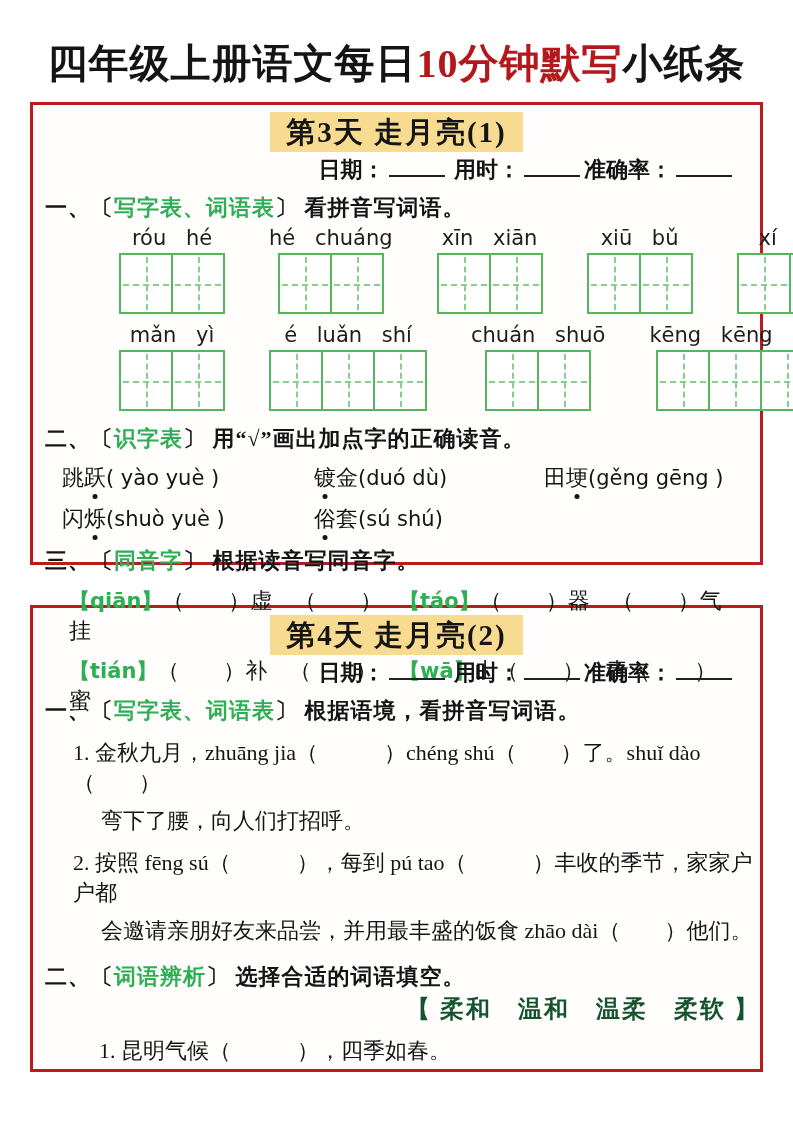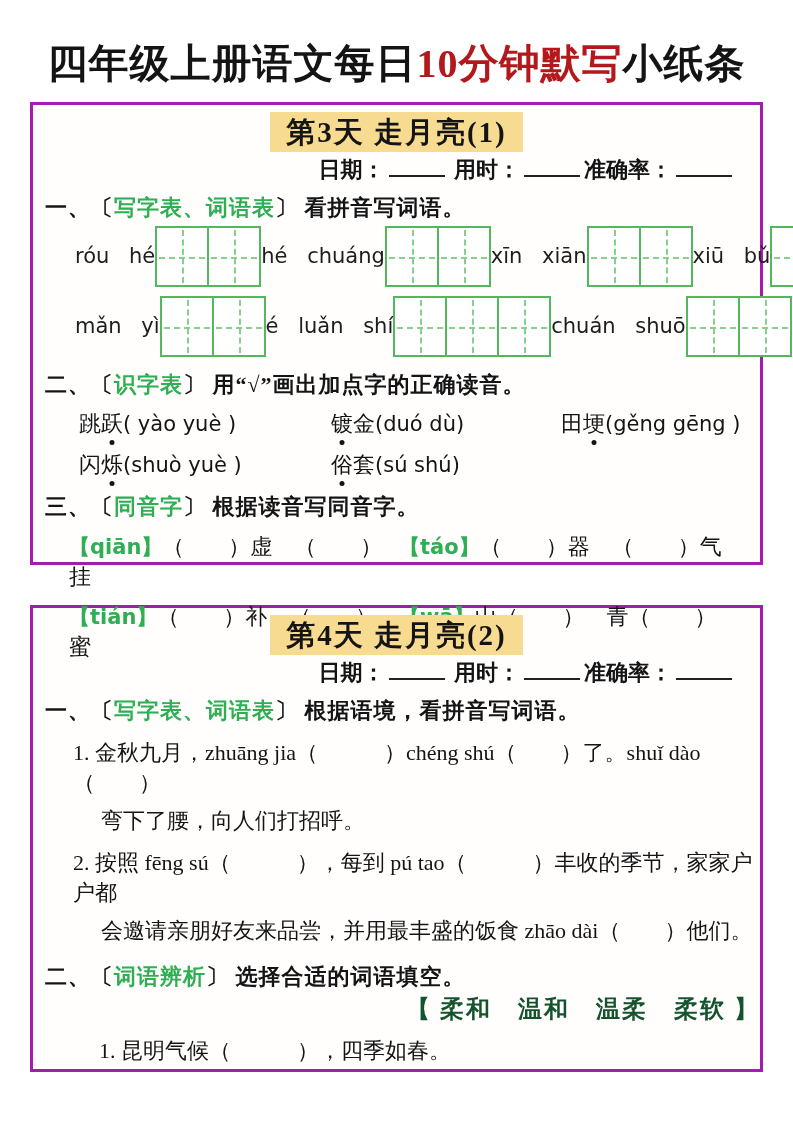--- a/index.html
+++ b/index.html
@@ -7,21 +7,21 @@
     width:793px;height:1122px;background:#ffffff;color:#141414;
     font-family:"Liberation Serif", serif;
     position:relative;overflow:hidden;
   }
   .title{
     text-align:center;margin-top:40px;font-size:40px;font-weight:bold;
     letter-spacing:1px;line-height:48px;
   }
   .title .red{color:#b3191c;}
   .sheet{
-    width:733px;margin:0 auto;border:3px solid #a21caf;box-sizing:border-box;
+    width:733px;margin:0 auto;border:3px solid #b91c1c;box-sizing:border-box;
     background:#fffefd;
   }
   .sheet1{margin-top:14px;height:463px;}
   .sheet2{margin-top:40px;height:467px;}
   .sheet-header{text-align:center;margin-top:7px;}
   .hl{
     display:inline-block;background:#f6db90;font-size:29px;font-weight:bold;
     padding:2px 16px;line-height:36px;letter-spacing:2px;
   }
   .meta{
@@ -31,40 +31,40 @@
   .meta .blank{
     display:inline-block;width:56px;height:18px;border-bottom:2px solid #222;
     margin:0 4px;
   }
   .meta .blank.last{margin-right:0;}
   .secline{font-size:22px;font-weight:600;margin:8px 0 0 12px;letter-spacing:1px;}
   .green{color:#2fae53;}
   
   .grid-row{display:flex;justify-content:space-between;padding:0 42px;margin-top:2px;}
   .grid-row2{margin-top:8px;}
-  .unit{display:flex;align-items:center;}
+  .unit{display:flex;flex-direction:column;align-items:center;margin-left:44px;}
   .py{
     font-family:"DejaVu Sans", sans-serif;font-size:21px;color:#1d1d1d;
     word-spacing:13px;line-height:27px;white-space:nowrap;
   }
   .ggroup{display:flex;border:2px solid #54b75e;margin-top:1px;background:#fff;}
   .gcell{width:50px;height:57px;position:relative;border-left:2px solid #54b75e;}
   .gcell:first-child{border-left:none;}
   .gcell::before{
     content:"";position:absolute;left:50%;top:2px;bottom:2px;
     border-left:2px dashed #86cf8d;
   }
   .gcell::after{
     content:"";position:absolute;top:50%;left:2px;right:2px;
     border-top:2px dashed #86cf8d;
   }
   
   .readings{
     display:grid;grid-template-columns:252px 230px auto;
-    padding-left:46px;margin-top:9px;row-gap:11px;font-size:22px;
+    padding-left:29px;margin-top:9px;row-gap:11px;font-size:22px;
   }
   .ritem{white-space:nowrap;}
   .dot{position:relative;display:inline-block;}
   .dot::after{
     content:"";position:absolute;left:50%;transform:translateX(-50%);
     bottom:-6px;width:5px;height:5px;border-radius:50%;background:#141414;
   }
   .rpy{font-family:"DejaVu Sans", sans-serif;font-size:21px;}
   
   .hrow{display:flex;padding-left:36px;font-size:22px;margin-top:10px;}

